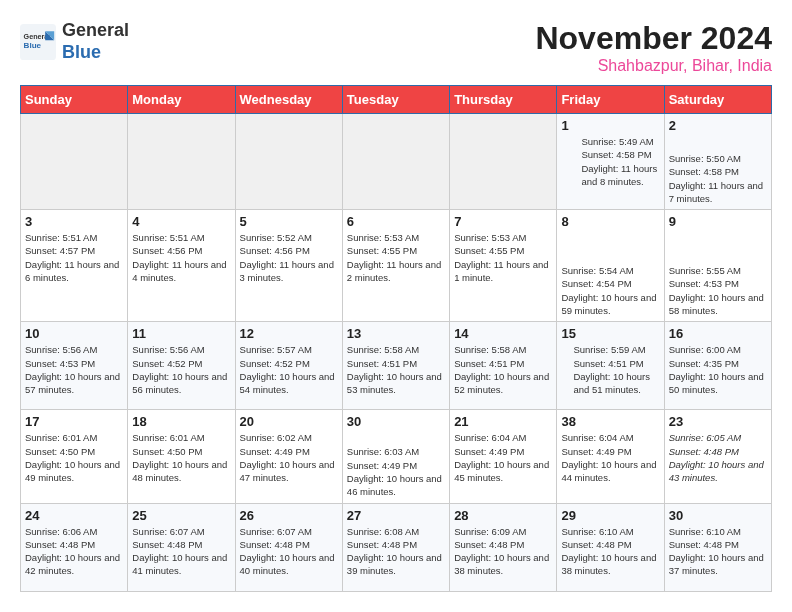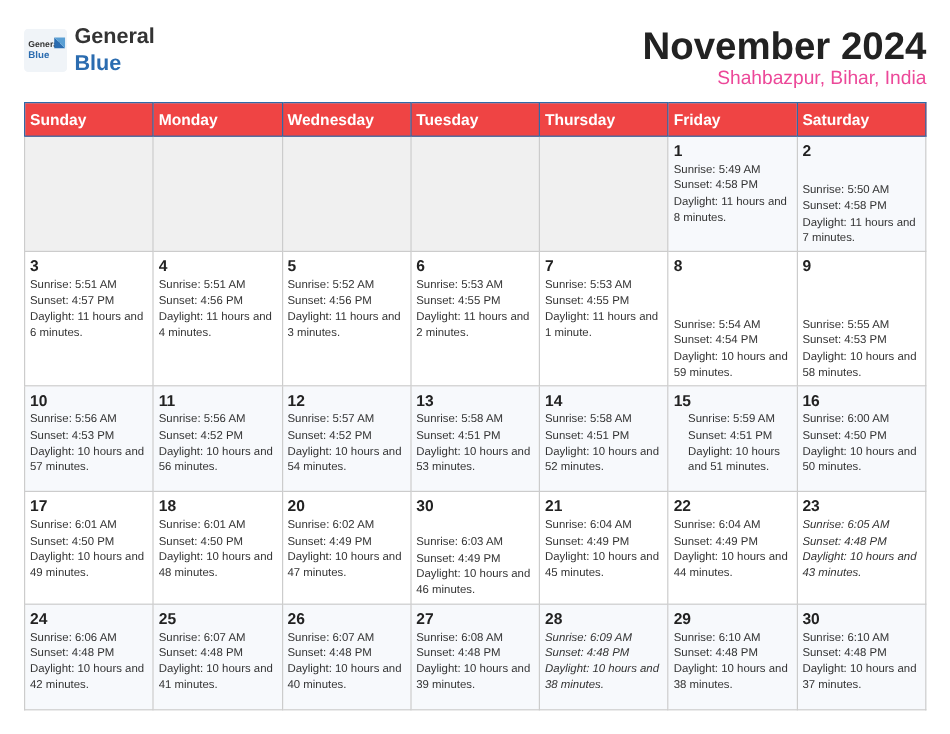--- a/index.html
+++ b/index.html
@@ -123,21 +123,21 @@
   </thead>
   <tbody id="calendar-body">
   <tr>
         <td class="empty"></td>
         <td class="empty"></td>
         <td class="empty"></td>
         <td class="empty"></td>
         <td class="empty"></td>
         <td>
           <span class="day-num">1</span>
-          <div class="day-info" style="white-space: pre-line;">Sunrise: 5:49 AM
+          <div class="day-info" style="white-space: pre-line; margin-left: 20px;">Sunrise: 5:49 AM
 Sunset: 4:58 PM
 Daylight: 11 hours and 8 minutes.</div>
         </td>
         <td>
           <span class="day-num">2</span>
           <div class="day-info" style="white-space: pre-line; margin-top: 19px;">Sunrise: 5:50 AM
 Sunset: 4:58 PM
 Daylight: 11 hours and 7 minutes.</div>
         </td>
       </tr>
@@ -218,21 +218,21 @@
         </td>
         <td>
           <span class="day-num">15</span>
           <div class="day-info" style="white-space: pre-line; margin-left: 12px;">Sunrise: 5:59 AM
 Sunset: 4:51 PM
 Daylight: 10 hours and 51 minutes.</div>
         </td>
         <td>
           <span class="day-num">16</span>
           <div class="day-info" style="white-space: pre-line;">Sunrise: 6:00 AM
-Sunset: 4:50 PM
+Sunset: 4:35 PM
 Daylight: 10 hours and 50 minutes.</div>
         </td>
       </tr>
       <tr>
         <td>
           <span class="day-num">17</span>
           <div class="day-info" style="white-space: pre-line;">Sunrise: 6:01 AM
 Sunset: 4:50 PM
 Daylight: 10 hours and 49 minutes.</div>
         </td>
@@ -254,21 +254,21 @@
 Sunset: 4:49 PM
 Daylight: 10 hours and 46 minutes.</div>
         </td>
         <td>
           <span class="day-num">21</span>
           <div class="day-info" style="white-space: pre-line;">Sunrise: 6:04 AM
 Sunset: 4:49 PM
 Daylight: 10 hours and 45 minutes.</div>
         </td>
         <td>
-          <span class="day-num">22</span>
+          <span class="day-num">38</span>
           <div class="day-info" style="white-space: pre-line;">Sunrise: 6:04 AM
 Sunset: 4:49 PM
 Daylight: 10 hours and 44 minutes.</div>
         </td>
         <td>
           <span class="day-num">23</span>
           <div class="day-info" style="white-space: pre-line; font-style: italic;">Sunrise: 6:05 AM
 Sunset: 4:48 PM
 Daylight: 10 hours and 43 minutes.</div>
         </td>
@@ -293,21 +293,21 @@
 Daylight: 10 hours and 40 minutes.</div>
         </td>
         <td>
           <span class="day-num">27</span>
           <div class="day-info" style="white-space: pre-line;">Sunrise: 6:08 AM
 Sunset: 4:48 PM
 Daylight: 10 hours and 39 minutes.</div>
         </td>
         <td>
           <span class="day-num">28</span>
-          <div class="day-info" style="white-space: pre-line; font-style: italic;">Sunrise: 6:09 AM
+          <div class="day-info" style="white-space: pre-line;">Sunrise: 6:09 AM
 Sunset: 4:48 PM
 Daylight: 10 hours and 38 minutes.</div>
         </td>
         <td>
           <span class="day-num">29</span>
           <div class="day-info" style="white-space: pre-line;">Sunrise: 6:10 AM
 Sunset: 4:48 PM
 Daylight: 10 hours and 38 minutes.</div>
         </td>
         <td>

